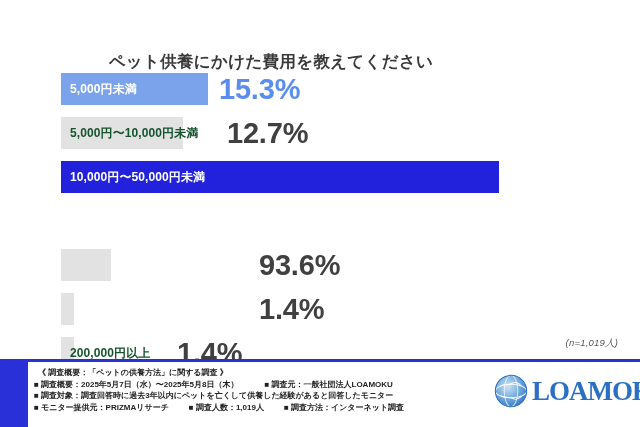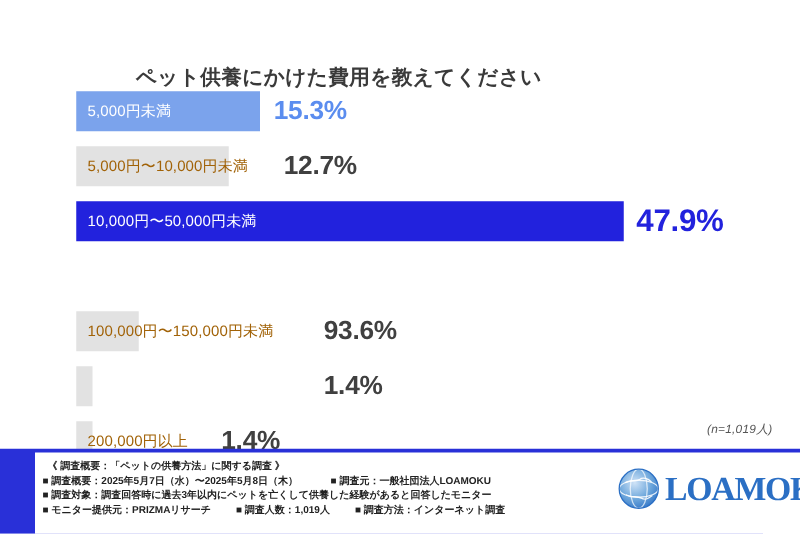--- a/index.html
+++ b/index.html
@@ -52,45 +52,45 @@
     height: 32px;
     box-sizing: border-box;
   }
   .bar-label {
     position: absolute;
     left: 9px;
     top: 0;
     height: 32px;
     line-height: 32px;
     font-size: 12px;
-    font-weight: normal;
+    font-weight: bold;
     white-space: nowrap;
     letter-spacing: 0.1px;
   }
   .bar-value {
     position: absolute;
     top: 0;
     height: 32px;
     line-height: 32px;
-    font-size: 21px;
+    font-size: 29px;
     font-weight: bold;
     white-space: nowrap;
     letter-spacing: -0.2px;
   }
   
   .v-lightblue .bar        { background: #7ba3ec; }
   .v-lightblue .bar-label  { color: #ffffff; }
   .v-lightblue .bar-value  { color: #5b8def; }
 
   .v-blue .bar             { background: #2222dd; }
   .v-blue .bar-label       { color: #ffffff; }
   .v-blue .bar-value       { color: #2222dd; }
 
   .v-gray .bar             { background: #e2e2e2; }
-  .v-gray .bar-label       { color: #a16207; }
+  .v-gray .bar-label       { color: #14532d; }
   .v-gray .bar-value       { color: #404040; }
 
   .v-blue .bar-value { font-size: 25px; }
 
   .sample-note {
     position: absolute;
     right: 22px;
     top: 337px;
     font-size: 9.5px;
     color: #555;
@@ -172,27 +172,25 @@
 
     <div class="bar-row v-gray" style="top:44px">
       <div class="bar" style="width:122px"></div>
       <div class="bar-label">5,000円〜10,000円未満</div>
       <div class="bar-value" style="left:166px">12.7%</div>
     </div>
 
     <div class="bar-row v-blue" style="top:88px">
       <div class="bar" style="width:438px"></div>
       <div class="bar-label">10,000円〜50,000円未満</div>
-      <div class="bar-value" style="left:448px">47.9%</div>
     </div>
 
 
     <div class="bar-row v-gray" style="top:176px">
       <div class="bar" style="width:50px"></div>
-      <div class="bar-label">100,000円〜150,000円未満</div>
       <div class="bar-value" style="left:198px">93.6%</div>
     </div>
 
     <div class="bar-row v-gray" style="top:220px">
       <div class="bar" style="width:13px"></div>
       <div class="bar-value" style="left:198px">1.4%</div>
     </div>
 
     <div class="bar-row v-gray" style="top:264px">
       <div class="bar" style="width:13px"></div>

